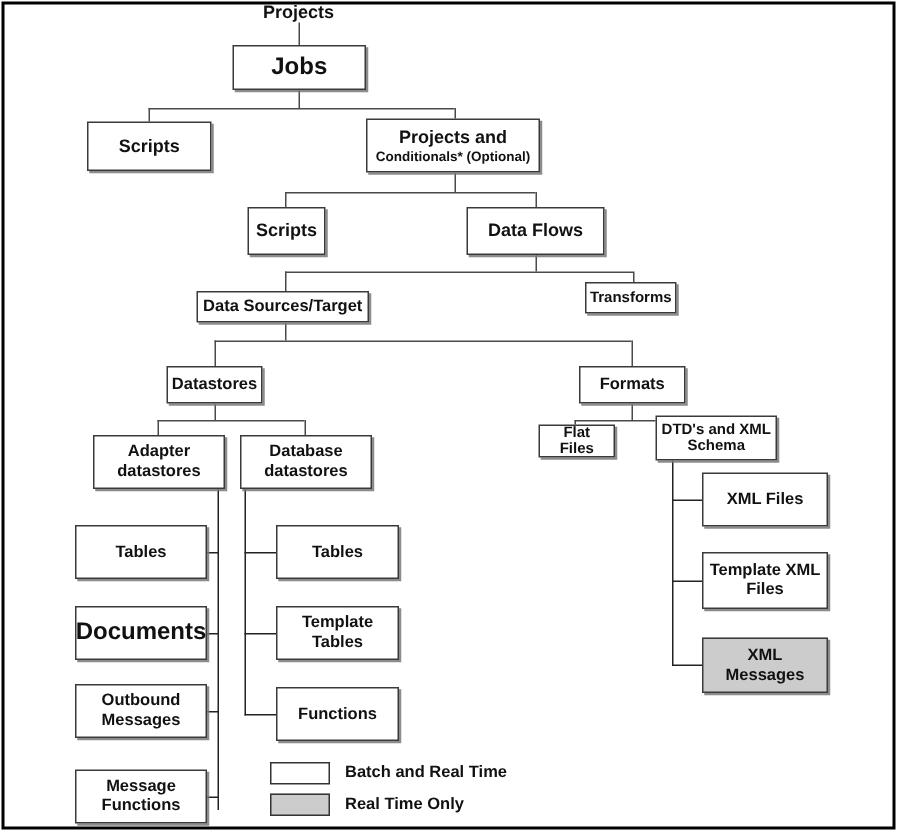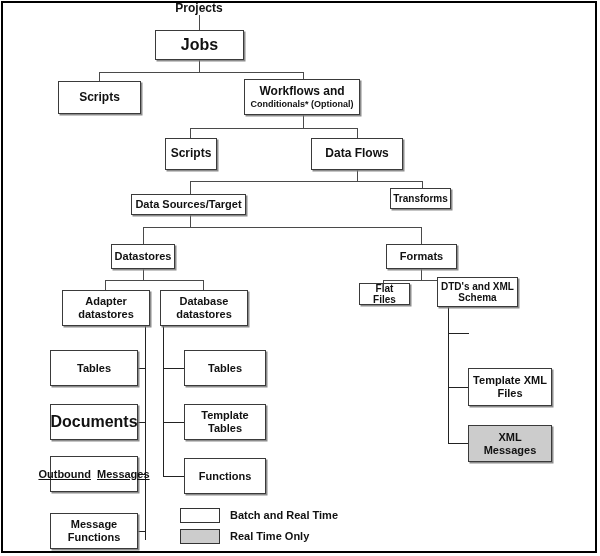--- a/index.html
+++ b/index.html
@@ -151,21 +151,21 @@
 
   <div class="node" style="left:155px; top:30px; width:89px; height:30px; font-size:16px;">
     <span class="label">Jobs</span>
   </div>
 
   <div class="node" style="left:58px; top:81px; width:83px; height:33px; font-size:12px;">
     <span class="label">Scripts</span>
   </div>
 
   <div class="node" style="left:244px; top:79px; width:116px; height:36px; font-size:12px; flex-direction:column; justify-content:center;">
-    <span class="label">Workflows and</span>
+    <span class="label">Projects and</span>
     <span class="label sub">Conditionals* (Optional)</span>
   </div>
 
   <div class="node" style="left:165px; top:138px; width:52px; height:32px; font-size:12px;">
     <span class="label">Scripts</span>
   </div>
 
   <div class="node" style="left:311px; top:138px; width:92px; height:32px; font-size:12px;">
     <span class="label">Data Flows</span>
   </div>
@@ -206,21 +206,21 @@
   </div>
 
   <div class="node" style="left:50px; top:350px; width:88px; height:36px; font-size:11px;">
     <span class="label">Tables</span>
   </div>
 
   <div class="node" style="left:50px; top:404px; width:88px; height:36px; font-size:16px;">
     <span class="label">Documents</span>
   </div>
 
-  <div class="node" style="left:50px; top:456px; width:88px; height:36px; font-size:11px; flex-direction:row;text-decoration:underline;">
+  <div class="node" style="left:50px; top:456px; width:88px; height:36px; font-size:11px; flex-direction:column;">
     <span class="label">Outbound</span>
     <span class="label">Messages</span>
   </div>
 
   <div class="node" style="left:50px; top:513px; width:88px; height:36px; font-size:11px; flex-direction:column;">
     <span class="label">Message</span>
     <span class="label">Functions</span>
   </div>
 
   <div class="node" style="left:184px; top:350px; width:82px; height:36px; font-size:11px;">
@@ -228,20 +228,23 @@
   </div>
 
   <div class="node" style="left:184px; top:404px; width:82px; height:36px; font-size:11px;">
     <span class="label">Template Tables</span>
   </div>
 
   <div class="node" style="left:184px; top:458px; width:82px; height:36px; font-size:11px;">
     <span class="label">Functions</span>
   </div>
 
+  <div class="node" style="left:468px; top:315px; width:84px; height:36px; font-size:11px;">
+    <span class="label">XML Files</span>
+  </div>
 
   <div class="node" style="left:468px; top:368px; width:84px; height:38px; font-size:11px; flex-direction:column;">
     <span class="label">Template XML</span>
     <span class="label">Files</span>
   </div>
 
   <div class="node shaded" style="left:468px; top:425px; width:84px; height:37px; font-size:11px;">
     <span class="label">XML Messages</span>
   </div>
 

